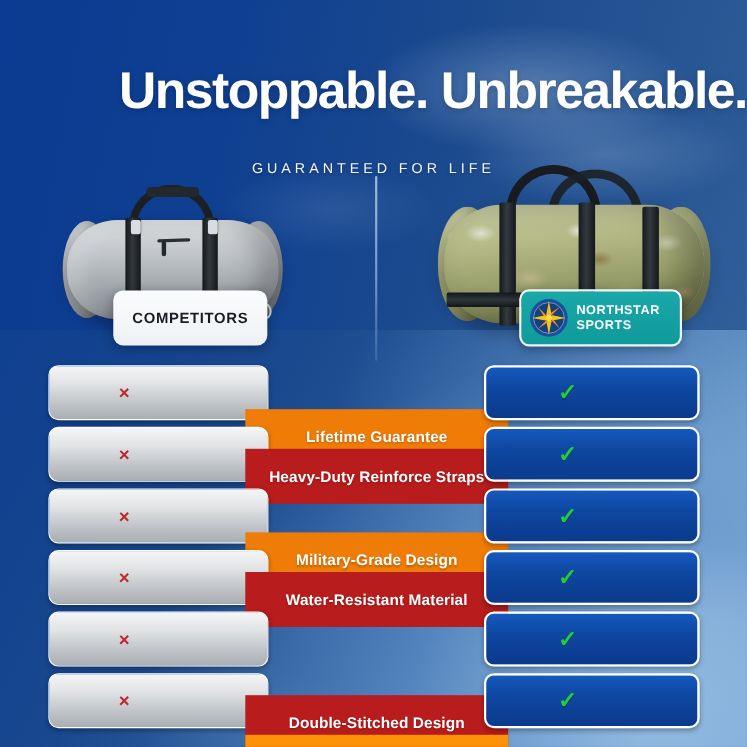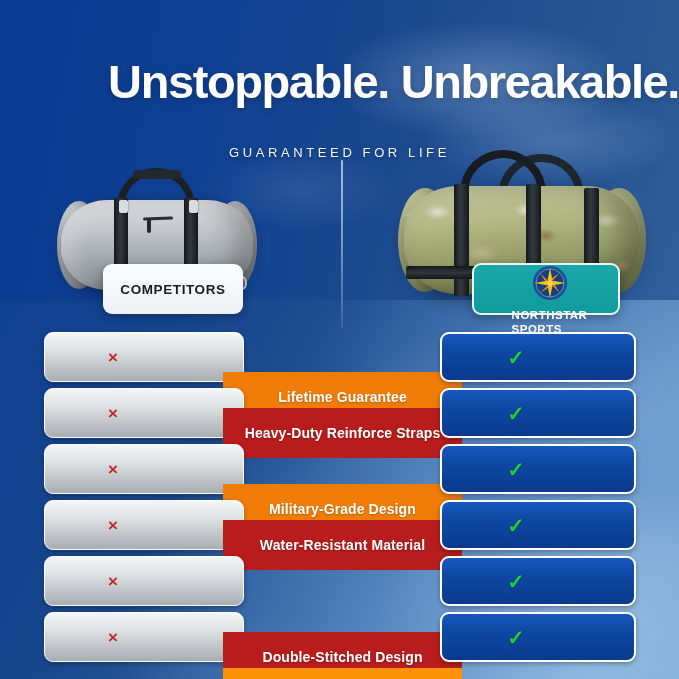--- a/index.html
+++ b/index.html
@@ -194,21 +194,20 @@
   }
   .pill-brand {
     position:absolute; left:472px; top:263px;
     width:148px; height:52px;
     background:linear-gradient(180deg,#1aa8a8 0%,#0f9a9c 100%);
     border:2px solid #e9f6f7;
     border-radius:9px;
     box-shadow:0 3px 10px rgba(0,0,0,.3);
     display:flex; align-items:center; gap:7px;
     padding-left:7px;
-    flex-direction:column;
   }
   .brand-logo { width:36px; height:36px; flex:0 0 36px; position:relative; }
   .brand-text {
     color:#ffffff; font-size:11.5px; font-weight:bold;
     letter-spacing:.5px; line-height:1.22;
   }
 
   
   #table { position:absolute; left:0; top:332px; width:679px; }
   .row { position:relative; height:50px; margin-bottom:6px; }

